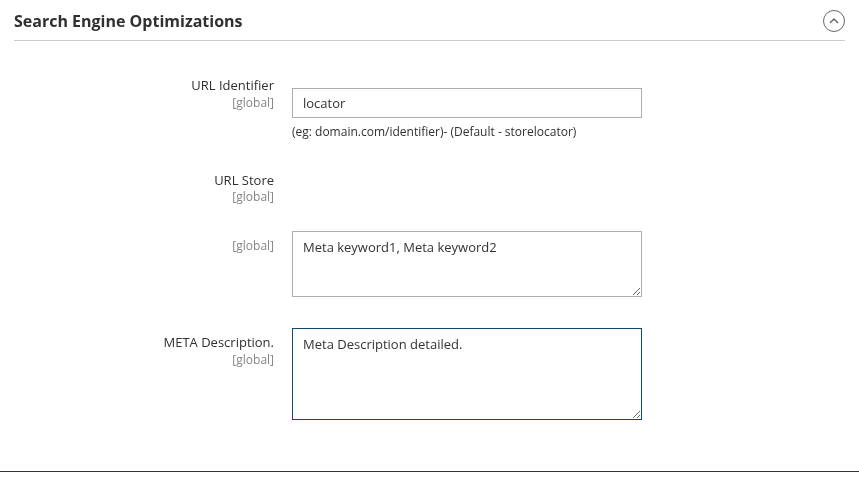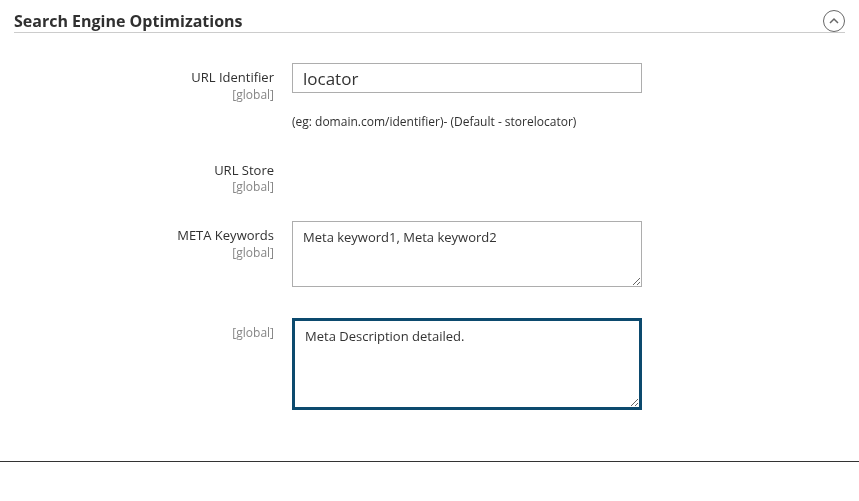--- a/index.html
+++ b/index.html
@@ -9,21 +9,21 @@
       color: #333;
       width: 859px;
       padding: 10px 14px 20px 14px;
       border-bottom: 1px solid #333;
     }
     .section-header {
       display: flex;
       justify-content: space-between;
       align-items: center;
       border-bottom: 1px solid #ccc;
-      padding-bottom: 0;
+      padding-bottom: 8px;
       margin-bottom: 30px;
     }
     .section-title {
       font-size: 16px;
       font-weight: bold;
       color: #303030;
     }
     .collapse-icon {
       width: 22px;
       height: 22px;
@@ -61,42 +61,43 @@
       display: block;
     }
     .input-col {
       width: 350px;
     }
     input[type="text"] {
       width: 100%;
       height: 30px;
       padding: 4px 10px;
       border: 1px solid #adadad;
-      font-size: 17px;
+      font-size: 13px;
       font-family: inherit;
       color: #333;
+      margin-top: 17px;
     }
     textarea {
       width: 100%;
       height: 66px;
       padding: 6px 10px;
       border: 1px solid #adadad;
       font-size: 13px;
       font-family: inherit;
       color: #333;
       resize: both;
     }
     textarea.focused {
-      border: 3px solid #0c4a6e;
+      border: 1px solid #0c4a6e;
       height: 92px;
     }
     .field-hint {
       font-size: 12px;
       color: #303030;
-      margin-top: 21px;
+      margin-top: 6px;
       line-height: 1.3;
     }
   </style>
 </head>
 <body>
 
 <div class="section-header">
   <div class="section-title">Search Engine Optimizations</div>
   <div class="collapse-icon">
     <svg viewBox="0 0 10 10">
@@ -118,28 +119,28 @@
 
 <div class="field-row">
   <div class="label-col">
     <span class="field-label">URL Store</span>
     <span class="field-scope">[global]</span>
   </div>
 </div>
 
 <div class="field-row">
   <div class="label-col">
-    <span class="field-label">META Keywords</span>
     <span class="field-scope">[global]</span>
   </div>
   <div class="input-col">
     <textarea style="">Meta keyword1, Meta keyword2</textarea>
   </div>
 </div>
 
 <div class="field-row">
   <div class="label-col">
+    <span class="field-label">META Description.</span>
     <span class="field-scope">[global]</span>
   </div>
   <div class="input-col">
     <textarea class="focused" style="">Meta Description detailed.</textarea>
   </div>
 </div>
 
 </body></html>

